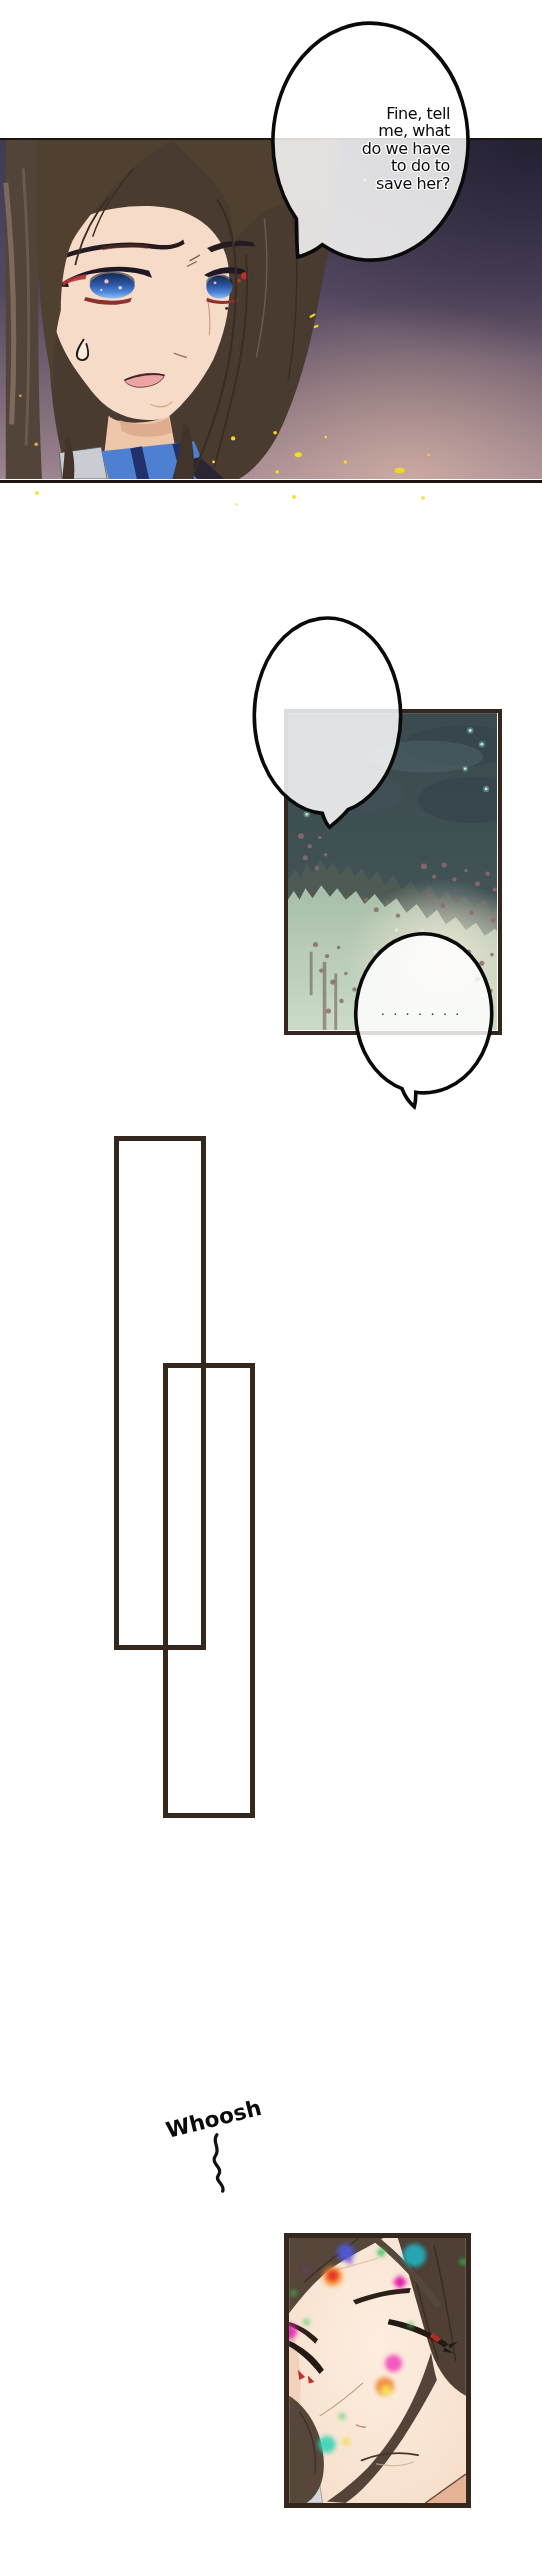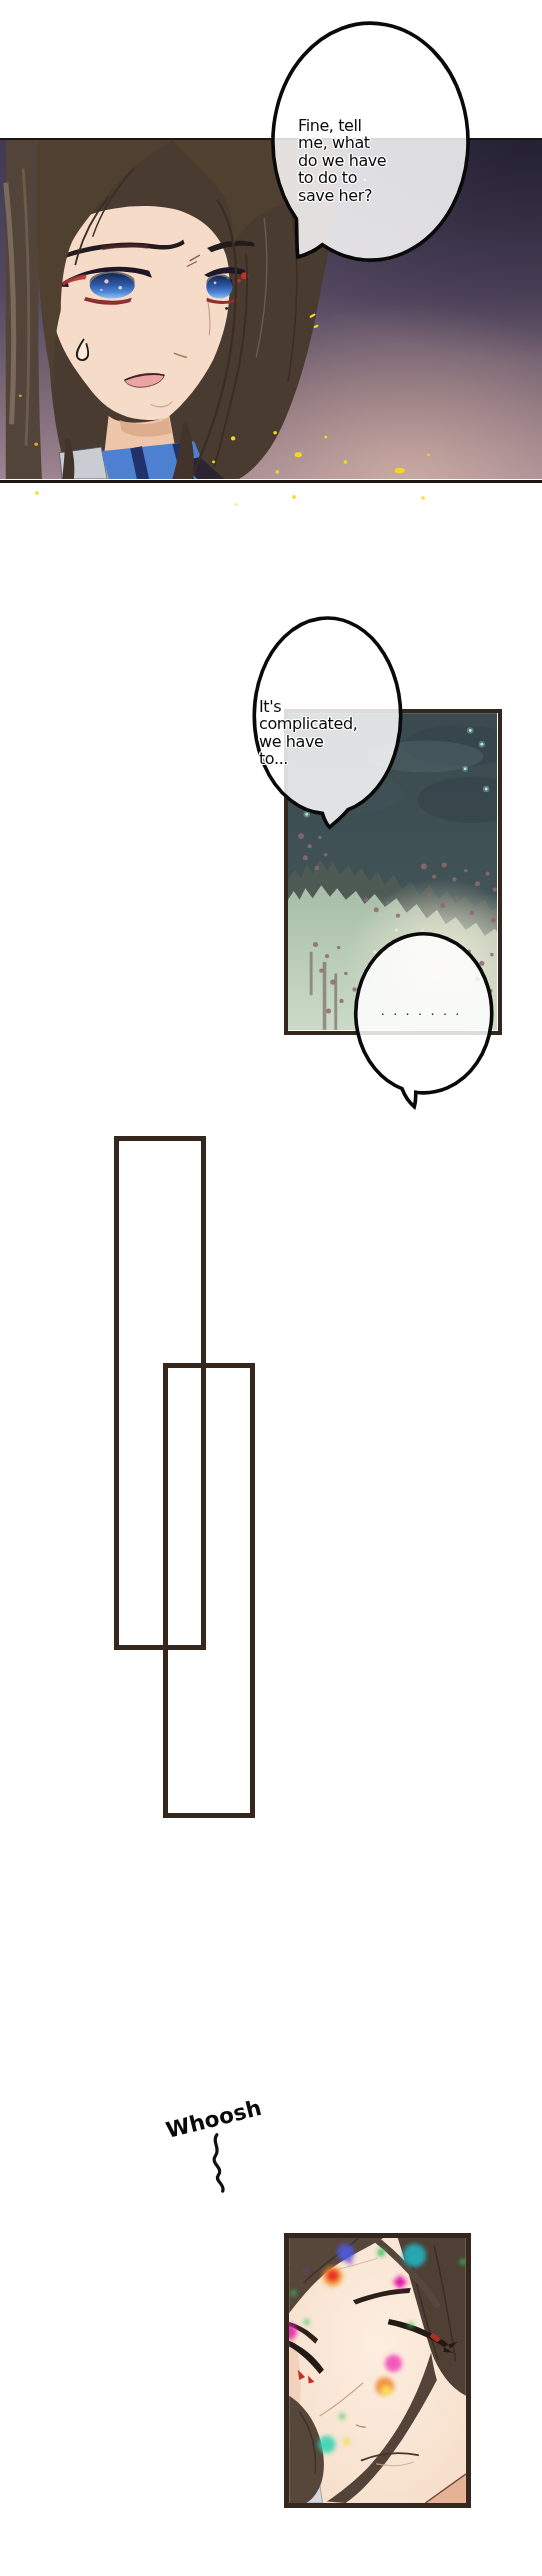--- a/index.html
+++ b/index.html
@@ -10,24 +10,23 @@
   #panel1{left:0;top:138px;width:543px;height:345px;border-top:2.2px solid #1d1510;border-bottom:3.6px solid #1d1510;}
   #panel2{left:284px;top:709px;width:218px;height:326px;border:4.3px solid var(--panel-border,#33271e);}
   #panel3{left:284px;top:2233px;width:187px;height:275px;border:5px solid var(--panel-border,#33271e);}
   .frame{box-sizing:border-box;border:5.8px solid var(--panel-border,#33271e);background:transparent;}
   #frame1{left:114px;top:1136px;width:92px;height:514px;}
   #frame2{left:163px;top:1363px;width:92px;height:455px;}
   .bubble-svg{overflow:visible;}
   .bubble-text{
     color:var(--ink,#0a0a0a);
     font-size:16px;line-height:17.4px;letter-spacing:-0.4px;
-    text-align:left;white-space:pre-line;z-index:6;
+    text-align:right;white-space:pre-line;z-index:6;
     text-shadow:-1.4px 0 0 #fff,1.4px 0 0 #fff,0 -1.4px 0 #fff,0 1.4px 0 #fff,
       -0.7px -0.7px 0 #fff,0.7px -0.7px 0 #fff,-0.7px 0.7px 0 #fff,0.7px 0.7px 0 #fff;
-    margin-top:12px;
   }
   #bubble1-text{left:298px;top:105px;width:152px;}
   #bubble2-text{left:259px;top:686px;width:152px;}
   #bubble3-dots{left:371px;top:1008px;width:104px;text-align:center;color:#2b2b2b;
     font-size:11px;line-height:13px;letter-spacing:5.8px;z-index:6;font-family:"DejaVu Sans Mono",monospace;}
   .z1{z-index:1}.z3{z-index:3}
   .dot{border-radius:50%;background:var(--sparkle-yellow,#f6d91e);}
   #sfx-whoosh{left:159px;top:2090px;width:123px;height:112px;}
   #sfx-whoosh text{font-family:"DejaVu Sans",sans-serif;font-weight:bold;font-size:30px;fill:var(--ink,#0a0a0a);}
 </style>
@@ -260,24 +259,20 @@
   </svg>
   <div id="bubble1-text" class="abs bubble-text">Fine, tell
 me, what
 do we have
 to do to
 save her?</div>
 
   <svg class="abs bubble-svg z3" style="left:250px;top:612px;" width="163" height="221" viewBox="0 0 225 305">
     <path d="M135,273 A101,135 0 1 0 100,278 C103,288 106,293 110,297 C118,290 127,283 135,273 Z" fill="#ffffff" fill-opacity="0.84" stroke="#0a0a0a" stroke-width="5"></path>
   </svg>
-  <div id="bubble2-text" class="abs bubble-text">It's
-complicated,
-we have
-to...</div>
 
   <svg class="abs bubble-svg z3" style="left:347px;top:926px;" width="152" height="188" viewBox="0 0 210 260">
     <path d="M95,230 A94,110 0 1 0 76,225 C80,236 86,244 93,250 C95,243 95,236 95,230 Z" fill="#ffffff" fill-opacity="0.84" stroke="#0a0a0a" stroke-width="5"></path>
   </svg>
   <div id="bubble3-dots" class="abs">·······</div>
 
   <div class="abs dot" style="left:35px;top:491px;width:3.6px;height:3.6px;opacity:.8;"></div>
   <div class="abs dot" style="left:292px;top:495px;width:4.3px;height:4.3px;opacity:.9;"></div>
   <div class="abs dot" style="left:235px;top:503px;width:2.9px;height:2.9px;opacity:.5;"></div>
   <div class="abs dot" style="left:421px;top:496px;width:3.6px;height:3.6px;opacity:.7;"></div>

